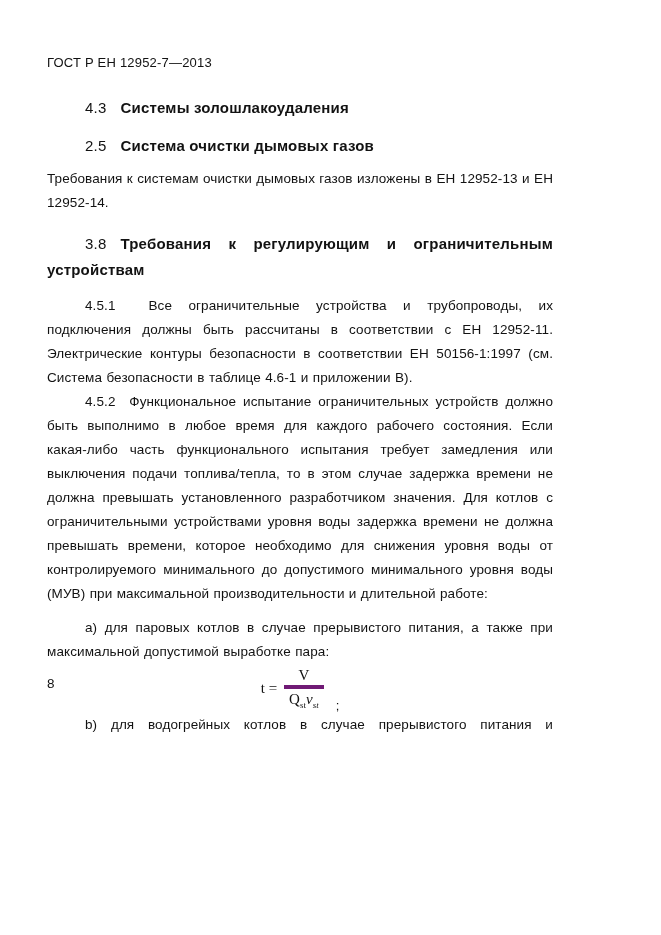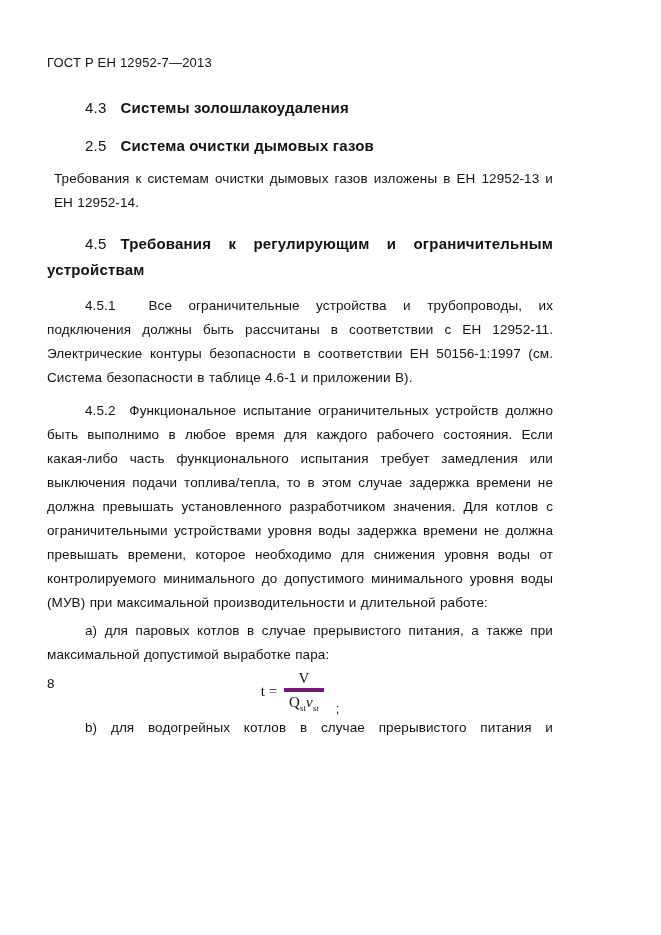--- a/index.html
+++ b/index.html
@@ -43,25 +43,25 @@
     font-size:13.5px;
     line-height:24px;
     letter-spacing:0.1px;
     word-spacing:0.5px;
   }
   .j { text-align:justify; }
   .ind { text-indent:38px; }
   #h43 { margin-top:24px; }
   #p43 { margin-top:15px; }
   #h44 { margin-top:12px; }
-  #p44 { margin-top:8px;margin-left:7px; }
+  #p44 { margin-top:8px; }
   #h45 { margin-top:16px; }
   #p451 { margin-top:11px; }
-  #p452 { margin-top:9px; }
-  #item-a { margin-top:4px; }
+  #p452 { margin-top:0; }
+  #item-a { margin-top:10px; }
   #item-b { margin-top:2px; }
   .formula {
     display:flex;
     justify-content:center;
     align-items:center;
     margin:3px 0 3px 0;
     font-family:"Liberation Serif", serif;
     font-size:15px;
     color:#121212;
   }
@@ -109,21 +109,21 @@
   </h2>
 
 
   <h2 class="sec-heading oneline" id="h44">
     <span class="sec-num">2.5</span><span>Система очистки дымовых газов</span>
   </h2>
 
   <p class="body j" id="p44">Требования к системам очистки дымовых газов изложены в ЕН 12952-13 и ЕН 12952-14.</p>
 
   <h2 class="sec-heading wrap" id="h45">
-    <span class="sec-num">4.5</span><span>Требования к регулирующим и ограничительным устройствам</span>
+    <span class="sec-num">3.8</span><span>Требования к регулирующим и ограничительным устройствам</span>
   </h2>
 
   <p class="body j ind" id="p451">4.5.1&nbsp;&nbsp;Все ограничительные устройства и трубопроводы, их подключения должны быть рассчитаны в соответствии с ЕН 12952-11. Электрические контуры безопасности в соответствии ЕН 50156-1:1997 (см. Система безопасности в таблице 4.6-1 и приложении В).</p>
 
   <p class="body j ind" id="p452">4.5.2&nbsp;&nbsp;Функциональное испытание ограничительных устройств должно быть выполнимо в любое время для каждого рабочего состояния. Если какая-либо часть функционального испытания требует замедления или выключения подачи топлива/тепла, то в этом случае задержка времени не должна превышать установленного разработчиком значения. Для котлов с ограничительными устройствами уровня воды задержка времени не должна превышать времени, которое необходимо для снижения уровня воды от контролируемого минимального до допустимого минимального уровня воды (МУВ) при максимальной производительности и длительной работе:</p>
 
   <p class="body j ind" id="item-a">а) для паровых котлов в случае прерывистого питания, а также при максимальной допустимой выработке пара:</p>
 
   <div class="formula" id="formula-a">
     <span class="f-lhs">t =</span>

